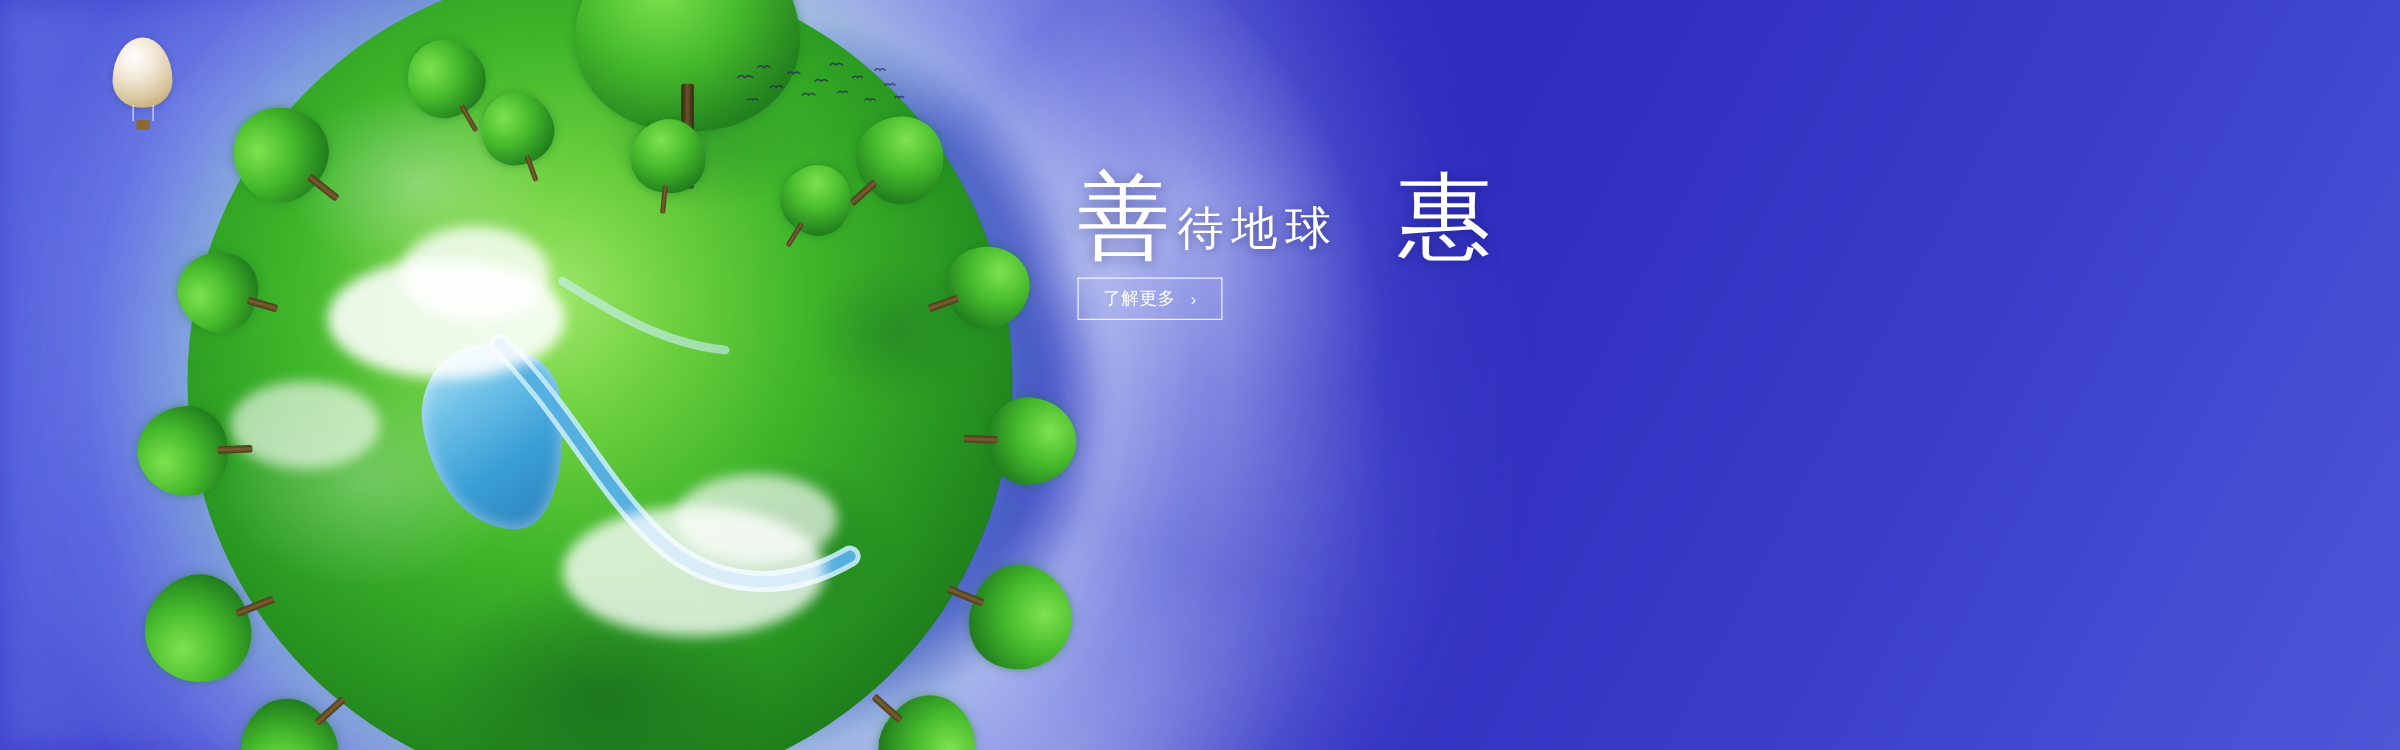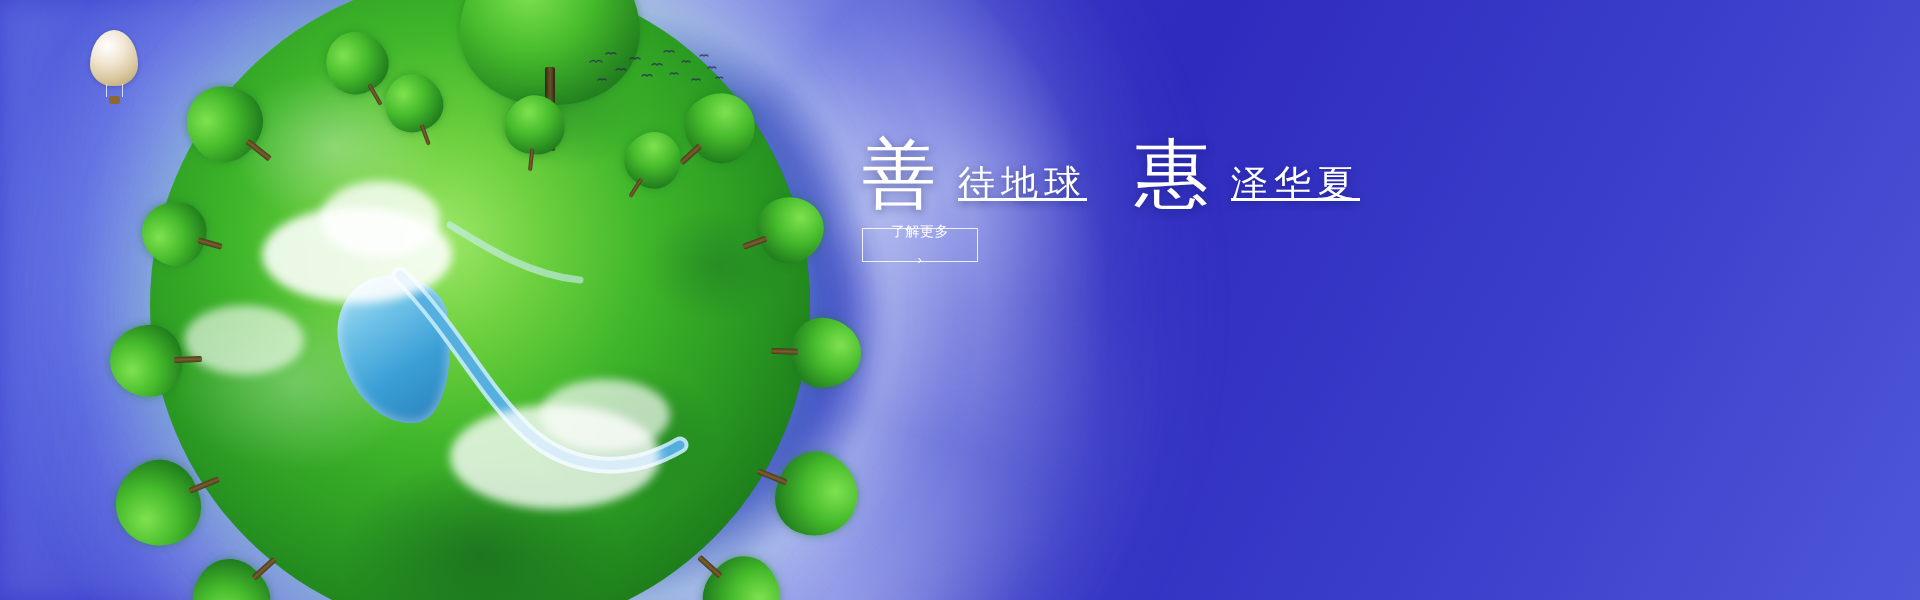--- a/index.html
+++ b/index.html
@@ -192,23 +192,22 @@
     letter-spacing:0px;
     text-shadow:0 2px 10px rgba(10,20,90,0.45);
   }
   .hl-small {
     font-family:"Liberation Serif","DejaVu Serif",serif;
     font-size:37px;
     line-height:1;
     font-weight:400;
     letter-spacing:6px;
     padding-bottom:8px;
-    margin-left:22px;
+    margin-left:6px;
     text-shadow:0 2px 8px rgba(10,20,90,0.45);
-    text-decoration:underline;
   }
   .hl-gap { width:48px; }
 
   .subtitle {
     font-size:25px;
     letter-spacing:7.5px;
     font-weight:400;
     color:#ffffff;
     margin-top:14px;
     margin-bottom:18px;
@@ -229,21 +228,20 @@
     justify-content:center;
     gap:12px;
     width:116px; height:34px;
     border:1px solid rgba(255,255,255,0.85);
     background:transparent;
     color:#ffffff;
     font-size:14px;
     letter-spacing:0.5px;
     cursor:pointer;
     font-family:"Liberation Sans","DejaVu Sans",sans-serif;
-    flex-direction:column;
   }
   .cta .chev { font-size:13px; line-height:1; opacity:0.95; }
 </style>
 </head>
 <body>
 
 <div class="banner">
 
   <div class="haze-left"></div>
   <div class="vortex"></div>
@@ -358,21 +356,20 @@
     </g>
   </svg>
 
   <div class="content">
 
     <div class="headline">
       <span class="hl-big">善</span>
       <span class="hl-small">待地球</span>
       <span class="hl-gap"></span>
       <span class="hl-big">惠</span>
-      <span class="hl-small">泽华夏</span>
     </div>
 
 
 
     <button class="cta">
       <span>了解更多</span>
       <span class="chev">›</span>
     </button>
 
   </div>

